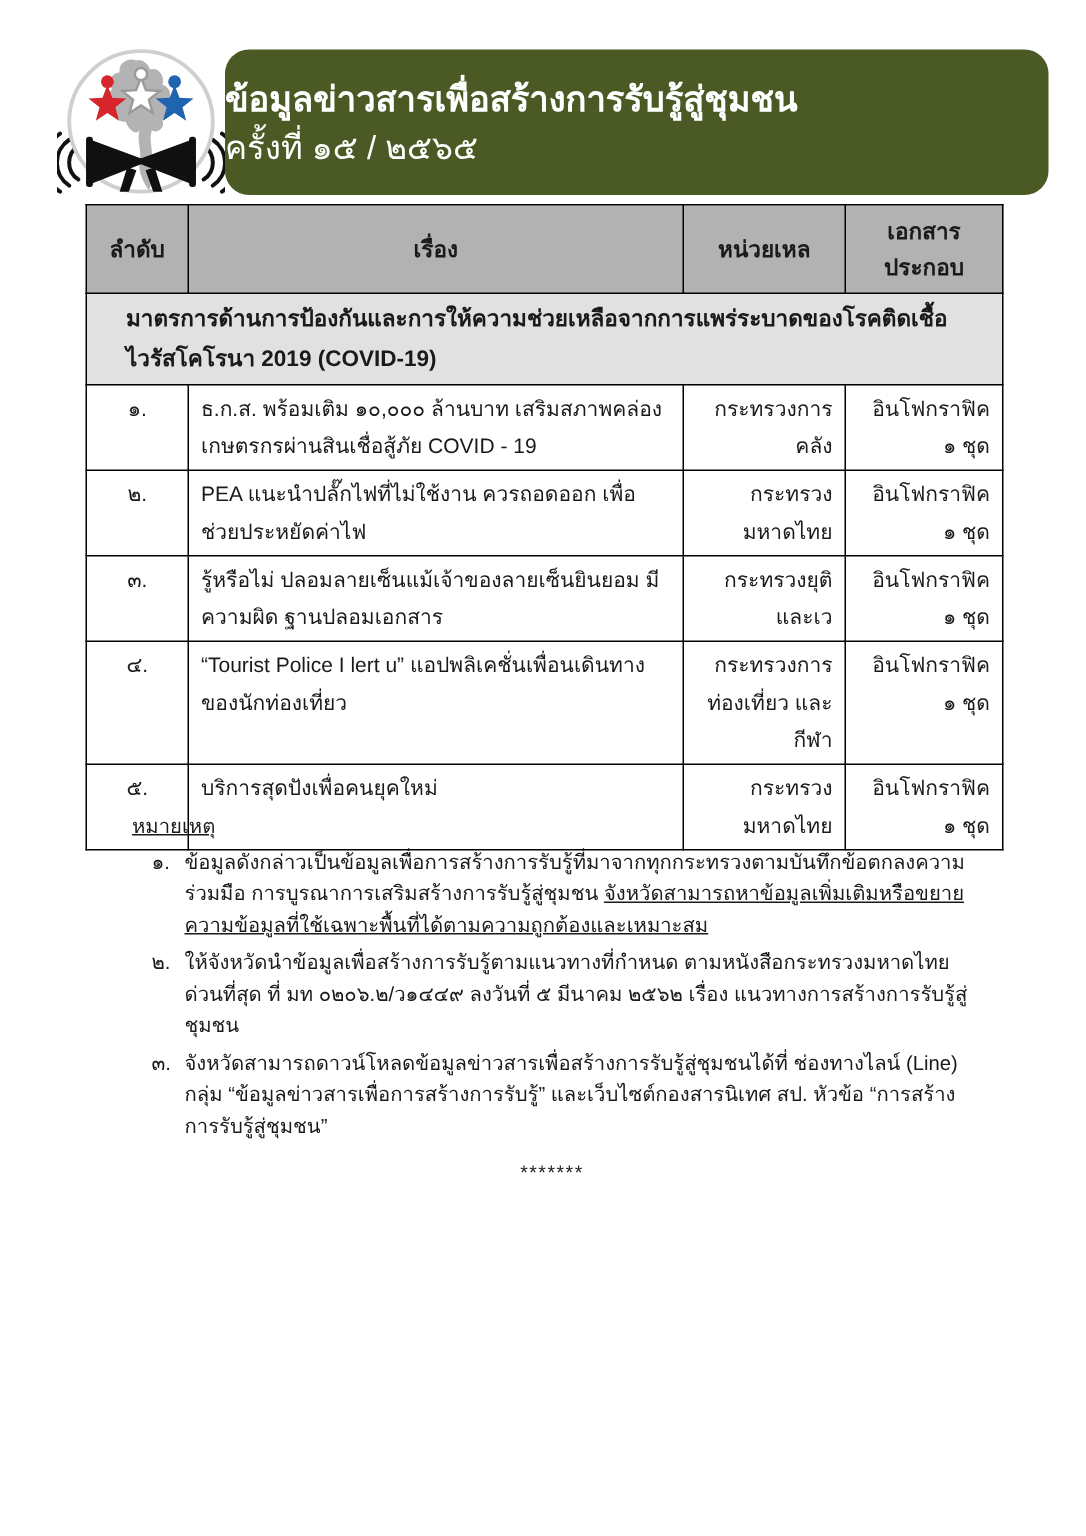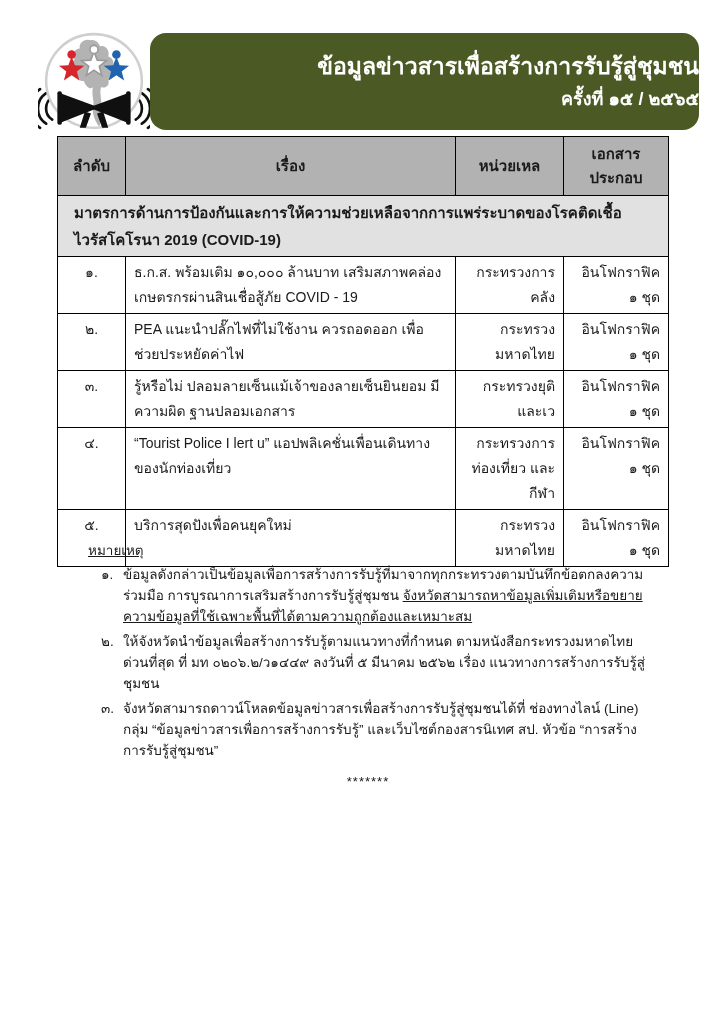--- a/index.html
+++ b/index.html
@@ -4,36 +4,36 @@
 <style>
   html,body{margin:0;padding:0;}
   body{
     width:724px;height:1024px;background:#ffffff;position:relative;
     font-family:"Liberation Sans","DejaVu Sans",sans-serif;color:#1a1a1a;
   }
   .logo{position:absolute;left:38px;top:26px;width:112px;height:114px;}
   .banner{
     position:absolute;left:150px;top:33px;width:549px;height:97px;
     background:var(--banner-green,#4b5a24);border-radius:16px;color:#fff;
-    display:flex;flex-direction:column;justify-content:center;align-items:flex-end;
+    display:flex;flex-direction:column;justify-content:center;align-items:flex-start;
     text-align:center;
   }
   .banner .line1{font-size:23px;font-weight:bold;line-height:34px;}
-  .banner .line2{font-size:18px;font-weight:bold;line-height:32px;margin-left:24px;}
+  .banner .line2{font-size:22px;font-weight:normal;line-height:32px;}
   .table-wrap{position:absolute;left:57px;top:136px;width:611px;}
   table{border-collapse:collapse;width:100%;table-layout:fixed;}
   th,td{border:1.6px solid #000;}
   th{
     background:var(--header-gray,#b2b2b2);font-weight:bold;font-size:15px;
     text-align:center;padding:5px 2px;
   }
   td{font-size:14px;vertical-align:top;padding:3px 8px;line-height:25px;}
   tr.section td{
     background:var(--section-gray,#e1e1e1);font-weight:bold;font-size:15px;
-    line-height:27px;padding:3px 16px;
+    line-height:27px;padding:3px 26px;
   }
   td.no{text-align:center;}
   td.agency,td.doc{text-align:right;}
   .notes{position:absolute;left:88px;top:540px;width:560px;font-size:13.5px;line-height:21px;}
   .notes-heading{text-decoration:underline;margin-bottom:3px;}
   .note{display:flex;margin-bottom:4px;}
   .note-no{flex:none;width:22px;margin-left:13px;}
   .note-text{flex:1;}
   .u{text-decoration:underline;}
   .asterisks{text-align:center;margin-top:10px;font-size:13px;letter-spacing:1px;}

